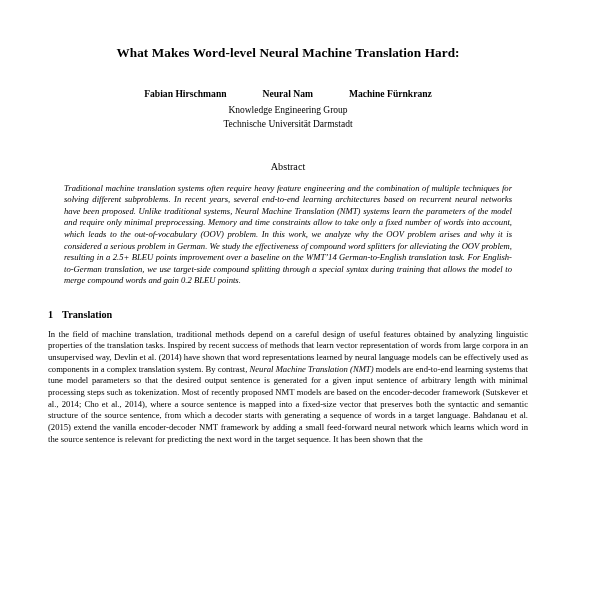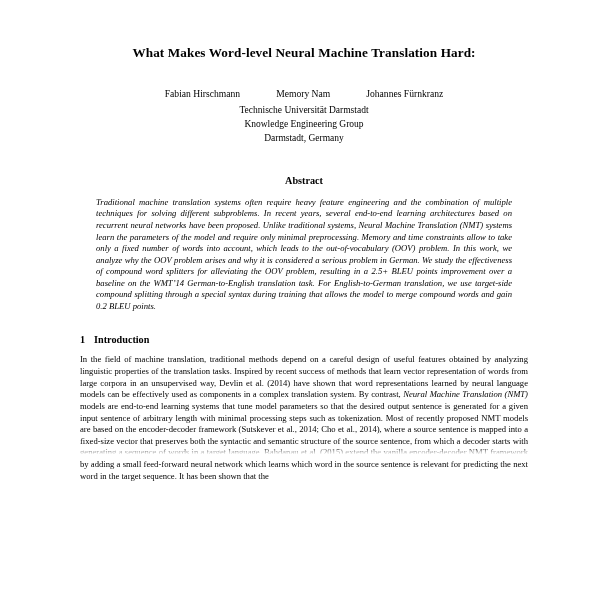--- a/index.html
+++ b/index.html
@@ -11,53 +11,53 @@
     height: 600px;
     background: #ffffff;
     font-family: "Liberation Serif", serif;
     color: #000000;
     overflow: hidden;
   }
   .page {
     width: 600px;
     height: 457px;
     box-sizing: border-box;
-    padding: 44px 72px 0 80px;
+    padding: 44px 72px 0 48px;
     position: relative;
   }
   .title {
     text-align: center;
     font-size: 13.2px;
     font-weight: bold;
     line-height: 1.42;
     margin: 0 0 0 0;
     letter-spacing: 0.1px;
   }
   .title-line2 {
     display: block;
   }
   .authors {
     margin-top: 25px;
     text-align: center;
     font-size: 9.6px;
-    font-weight: normal;
+    font-weight: bold;
     display: flex;
     justify-content: center;
     gap: 36px;
   }
   .affiliation {
     text-align: center;
     font-size: 9.5px;
     line-height: 1.48;
     margin-top: 4px;
   }
   .abstract-head {
     text-align: center;
     font-size: 10.2px;
-    font-weight: bold;
+    font-weight: normal;
     margin-top: 30px;
   }
   .abstract-body {
     margin-top: 11px;
     font-size: 8.65px;
     line-height: 1.335;
     text-align: justify;
     text-justify: inter-word;
     padding: 0 16px;
     font-style: italic;
@@ -94,35 +94,34 @@
 <body>
 
 <div class="page">
 
   <div class="title">
     <span>What Makes Word-level Neural Machine Translation Hard:</span>
   </div>
 
   <div class="authors">
     <span>Fabian Hirschmann</span>
-    <span>Memory Nam</span>
-    <span>Johannes Fürnkranz</span>
+    <span>Neural Nam</span>
+    <span>Machine Fürnkranz</span>
   </div>
 
   <div class="affiliation">
+    <div>Knowledge Engineering Group</div>
     <div>Technische Universität Darmstadt</div>
-    <div>Knowledge Engineering Group</div>
-    <div>Darmstadt, Germany</div>
   </div>
 
   <div class="abstract-head">Abstract</div>
   <div class="abstract-body">Traditional machine translation systems often require heavy feature engineering and the combination of multiple techniques for solving different subproblems. In recent years, several end-to-end learning architectures based on recurrent neural networks have been proposed. Unlike traditional systems, Neural Machine Translation (NMT) systems learn the parameters of the model and require only minimal preprocessing. Memory and time constraints allow to take only a fixed number of words into account, which leads to the out-of-vocabulary (OOV) problem. In this work, we analyze why the OOV problem arises and why it is considered a serious problem in German. We study the effectiveness of compound word splitters for alleviating the OOV problem, resulting in a 2.5+ BLEU points improvement over a baseline on the WMT’14 German-to-English translation task. For English-to-German translation, we use target-side compound splitting through a special syntax during training that allows the model to merge compound words and gain 0.2 BLEU points.</div>
 
   <div class="section-head">
     <span>1</span>
-    <span>Introduction</span>
+    <span>Translation</span>
   </div>
   <div class="section-body">
     <p>In the field of machine translation, traditional methods depend on a careful design of useful features obtained by analyzing linguistic properties of the translation tasks. Inspired by recent success of methods that learn vector representation of words from large corpora in an unsupervised way, Devlin et al. (2014) have shown that word representations learned by neural language models can be effectively used as components in a complex translation system. By contrast, <i>Neural Machine Translation (NMT)</i> models are end-to-end learning systems that tune model parameters so that the desired output sentence is generated for a given input sentence of arbitrary length with minimal processing steps such as tokenization. Most of recently proposed NMT models are based on the encoder-decoder framework (Sutskever et al., 2014; Cho et al., 2014), where a source sentence is mapped into a fixed-size vector that preserves both the syntactic and semantic structure of the source sentence, from which a decoder starts with generating a sequence of words in a target language. Bahdanau et al. (2015) extend the vanilla encoder-decoder NMT framework by adding a small feed-forward neural network which learns which word in the source sentence is relevant for predicting the next word in the target sequence. It has been shown that the</p>
   </div>
 
   <div class="fade-mask"></div>
 </div>
 
 </body></html>

